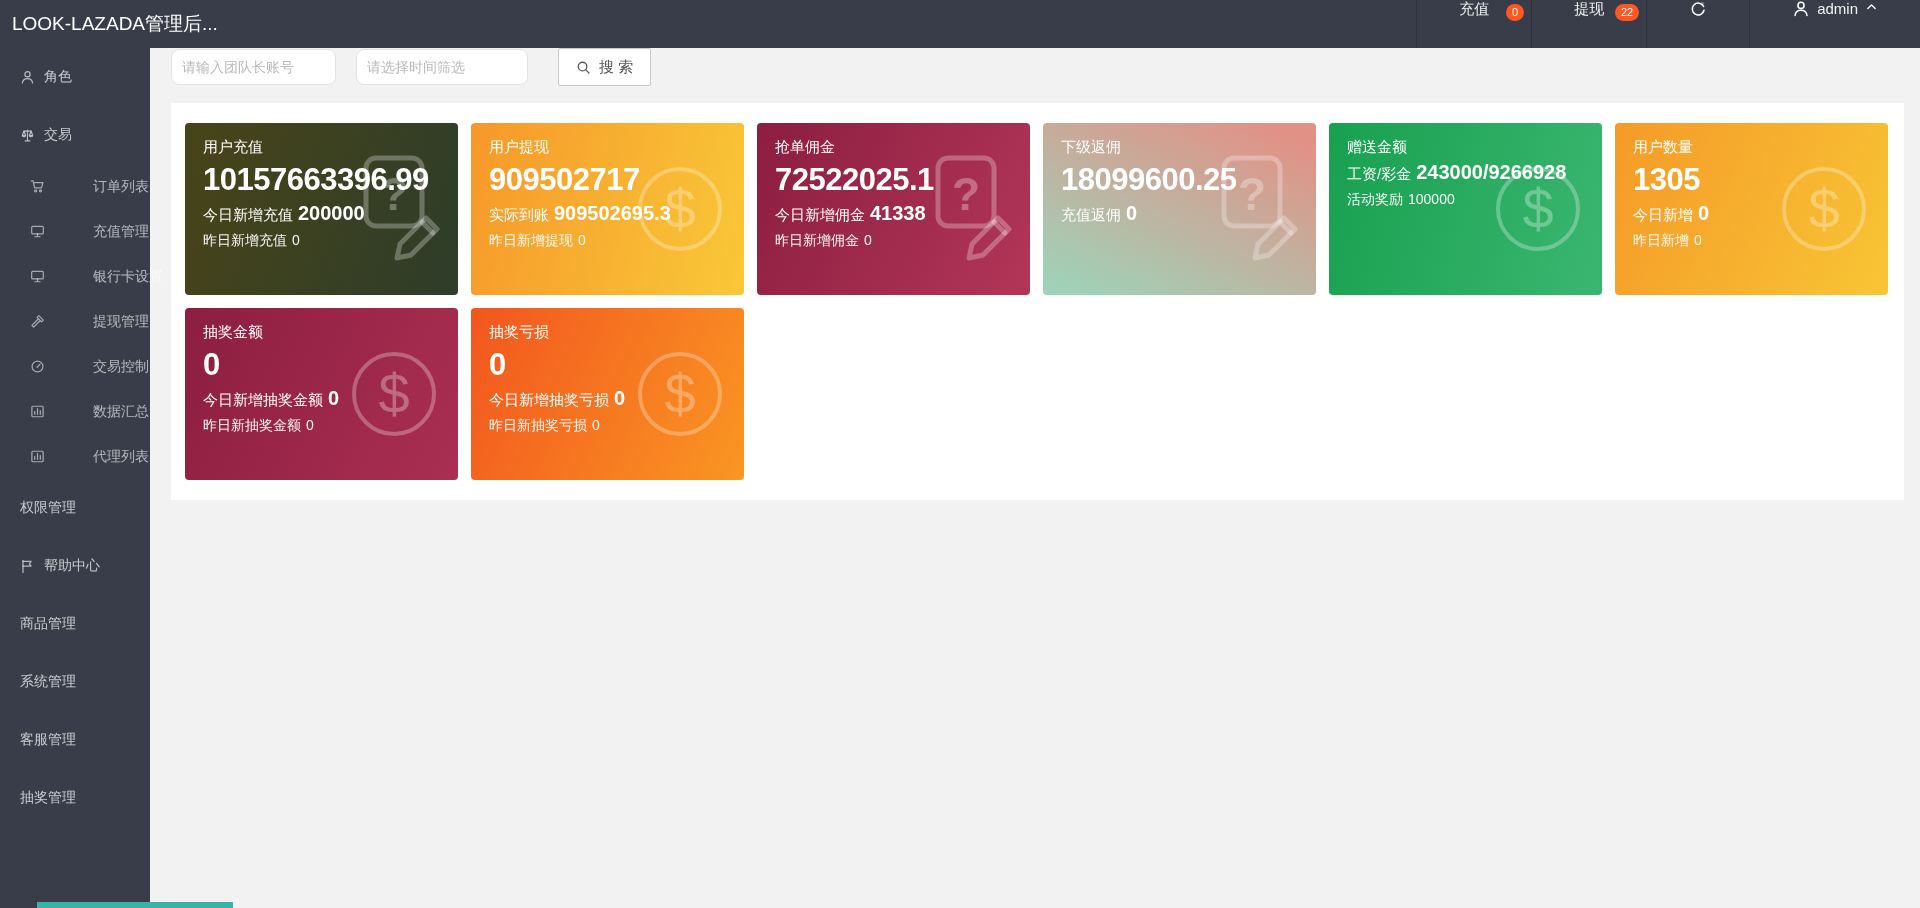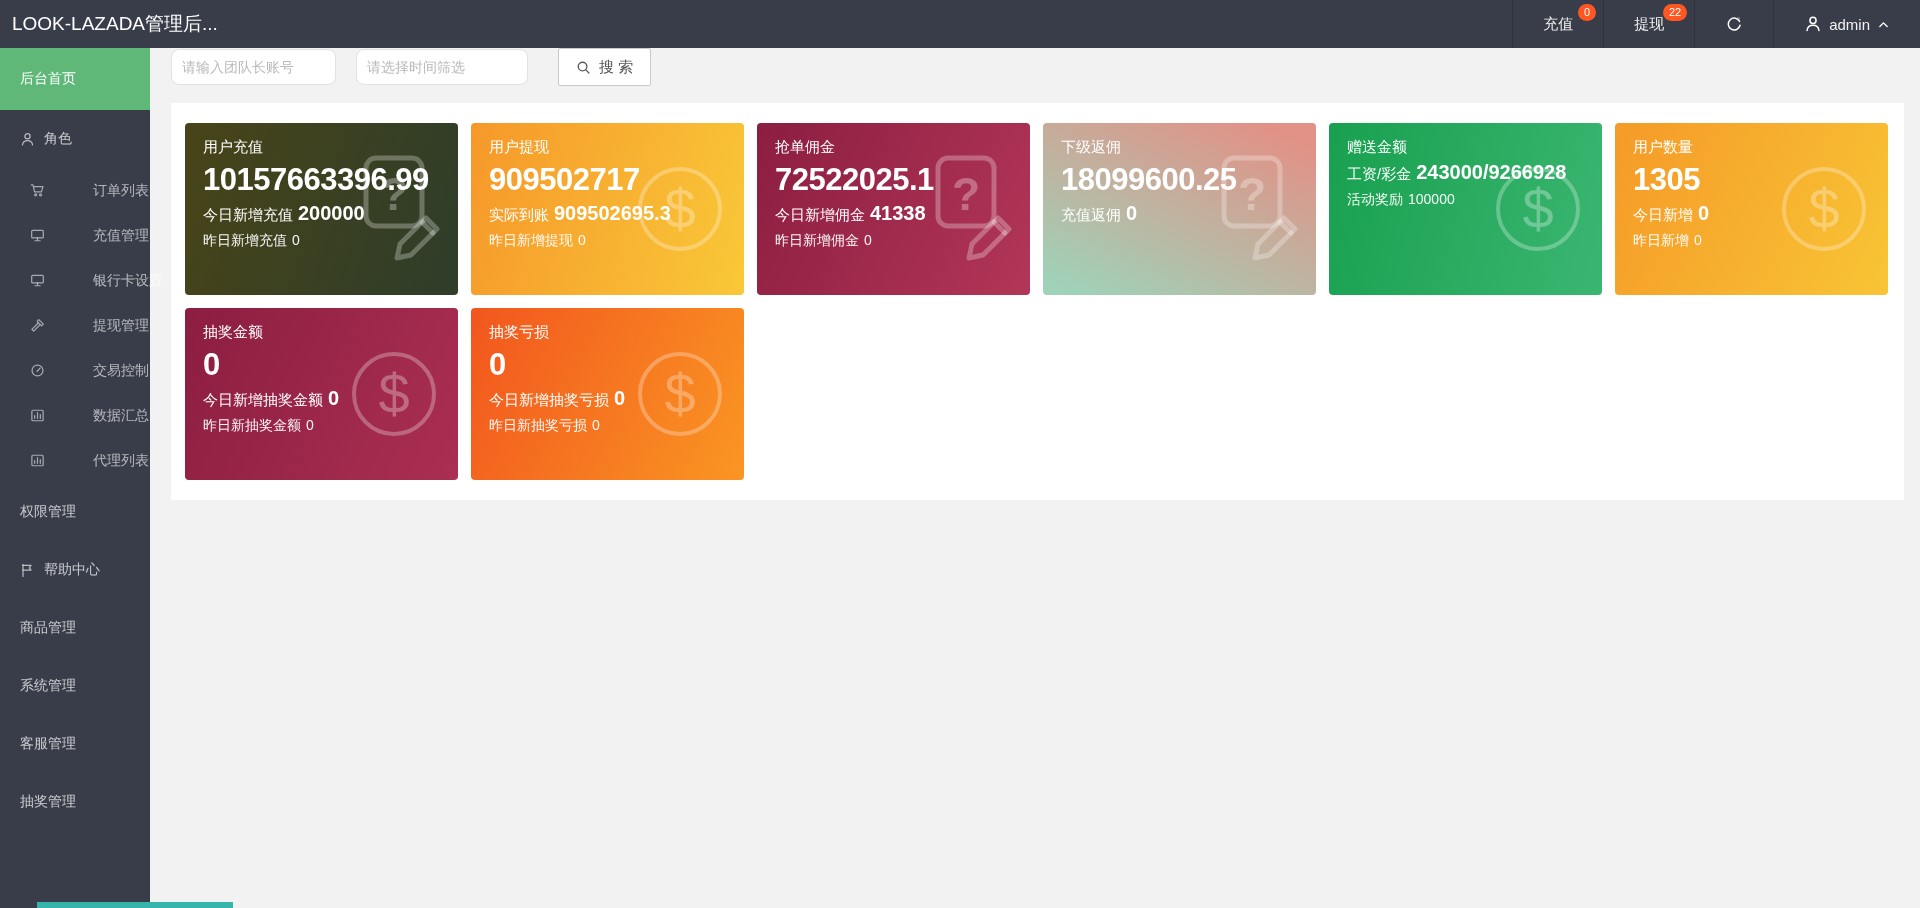--- a/index.html
+++ b/index.html
@@ -4,21 +4,21 @@
 <style>
   * { margin:0; padding:0; box-sizing:border-box; }
   html,body { width:1920px; height:908px; overflow:hidden; background:#f2f2f2;
               font-family:"Liberation Sans","DejaVu Sans",sans-serif; }
 
   
   .topbar { position:fixed; top:0; left:0; width:1920px; height:48px; background:#393D49;
             display:flex; align-items:center; z-index:20; }
   .topbar-title { color:#fff; font-size:19px; padding-left:12px; white-space:nowrap; }
   .topbar-right { margin-left:auto; display:flex; align-items:stretch; height:100%; }
-  .top-item { position:relative; display:flex; align-items:center; gap:7px; padding:0 30px;
+  .top-item { position:relative; display:flex; gap:7px; padding:0 42px;
               color:#f0f0f0; font-size:15px; cursor:pointer; border-left:1px solid rgba(0,0,0,.18); }
   .badge { position:absolute; top:4px; right:7px; background:#FF5722; color:#fff;
            font-size:11px; line-height:1; padding:3px 6px; border-radius:9px; }
   .top-icon { width:18px; height:18px; stroke:#fff; fill:none; stroke-width:1.7;
               stroke-linecap:round; stroke-linejoin:round; }
   .chev { width:13px; height:13px; }
 
   
   .sidebar { position:fixed; top:48px; left:0; bottom:0; width:150px; background:#393D49; z-index:15; }
   .side-item { display:flex; align-items:center; gap:9px; height:58px; padding-left:20px;
@@ -94,29 +94,34 @@
       </svg>
       <span>admin</span>
       <svg class="top-icon chev" viewBox="0 0 16 16">
         <path d="M3.5 10.5L8 6l4.5 4.5"></path>
       </svg>
     </div>
   </div>
 </header>
 
 <aside class="sidebar">
-  <div class="side-item active">
-    <span>后台首页</span>
-  </div>
   <div class="side-item">
     <svg class="side-icon" viewBox="0 0 16 16">
       <circle cx="8" cy="4.6" r="2.8"></circle>
         <path d="M2.6 13.8c.4-3.2 2.6-4.6 5.4-4.6s5 1.4 5.4 4.6"></path>
     </svg>
     <span>角色</span>
+  </div>
+  <div class="side-item">
+    <svg class="side-icon" viewBox="0 0 16 16">
+      <path d="M8 2.2v11.6M4.2 3.4h7.6M5.5 13.8h5"></path>
+      <path d="M4.2 3.4L2.4 8m1.8-4.6L6 8M2.4 8a1.9 1.9 0 0 0 3.6 0z"></path>
+      <path d="M11.8 3.4L10 8m1.8-4.6L13.6 8M10 8a1.9 1.9 0 0 0 3.6 0z"></path>
+    </svg>
+    <span>交易</span>
   </div>
   <div class="side-item child">
     <svg class="side-icon" viewBox="0 0 16 16">
       <path d="M1.4 2h1.8l1.7 7.4h7.3l1.6-5.6H4"></path>
         <circle cx="6" cy="12.6" r="1.1"></circle>
         <circle cx="11.2" cy="12.6" r="1.1"></circle>
     </svg>
     <span>订单列表</span>
   </div>
   <div class="side-item child">

